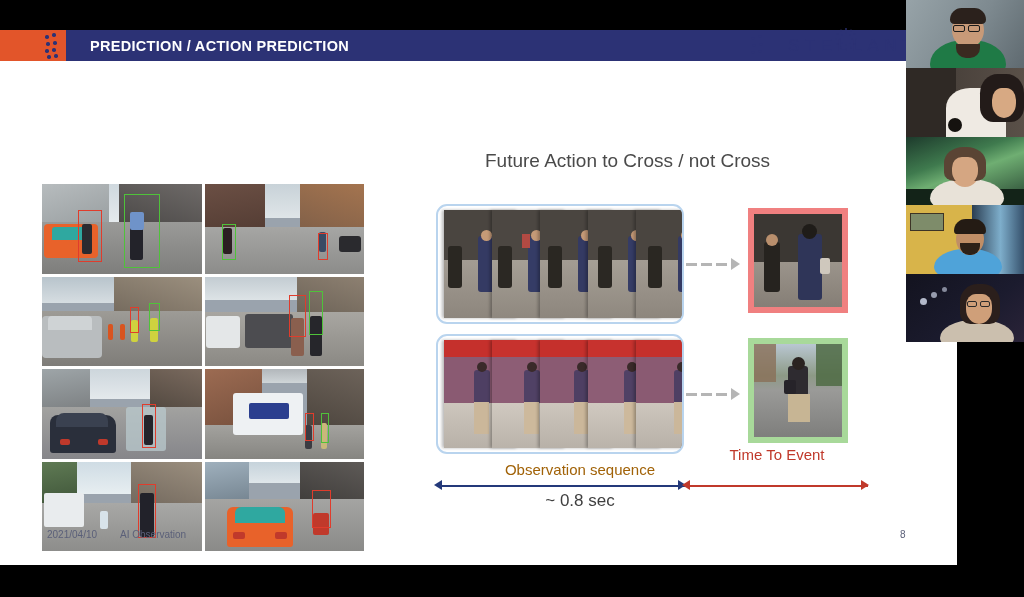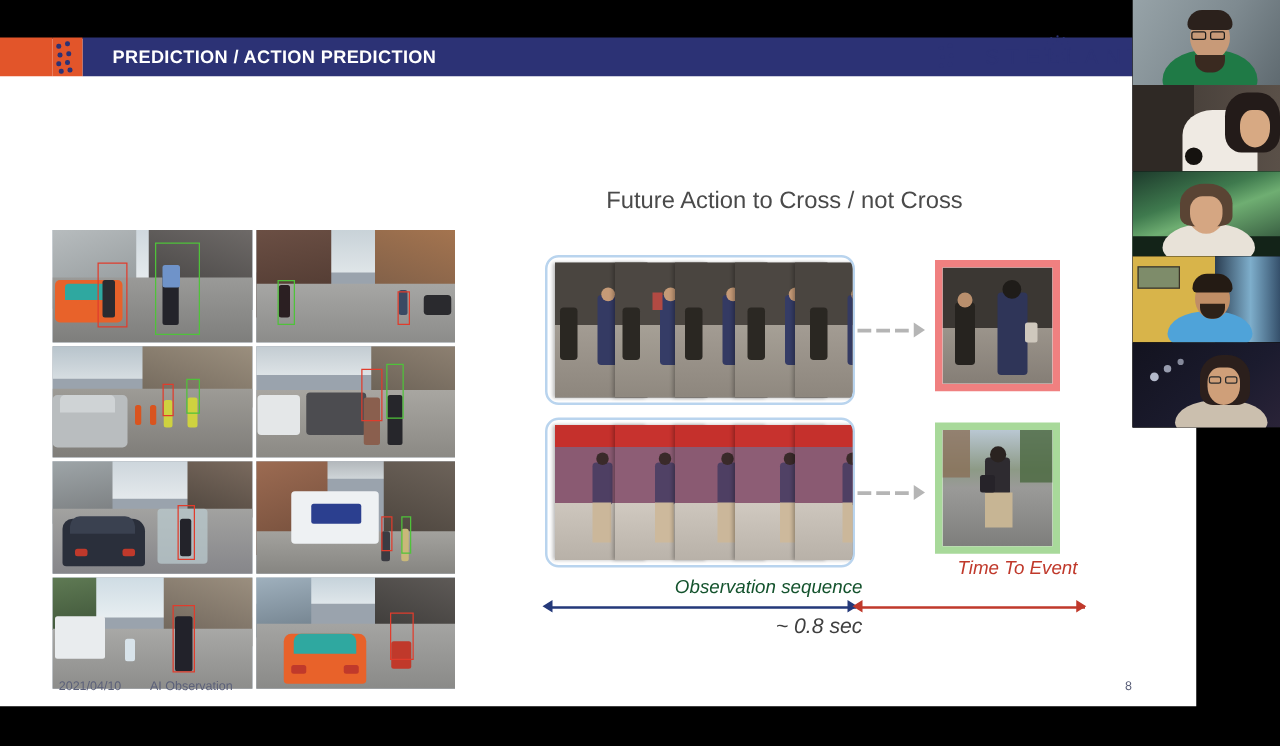--- a/index.html
+++ b/index.html
@@ -179,38 +179,37 @@
   }
   #outcome-top    { left: 318px; top: 12px;  border: 6px solid #f08080; }
   #outcome-bottom { left: 318px; top: 142px; border: 6px solid #a8d99a; }
 
   
   #timeline { position: absolute; left: 430px; top: 415px; width: 460px; height: 70px; }
   .tl-label {
     position: absolute;
     font-size: 15px;
     white-space: nowrap;
-    text-align: right;
-    font-style: italic;
-  }
-  #tl-obs-label  { left: 40px;  top: 15px; width: 220px; color: #14532d; }
+    text-align: center;
+  }
+  #tl-obs-label  { left: 40px;  top: 15px; width: 220px; color: #a16207; }
   #tl-obs-value  { left: 40px;  top: 45px; width: 220px; color: #3f3f3f; font-size: 17px; }
   #tl-tte-label1 { left: 262px; top: 0px;  width: 170px; color: #c0392b; }
   #tl-tte-label2 { left: 262px; top: 18px; width: 170px; color: #c0392b; }
   #tl-tte-value  { left: 262px; top: 45px; width: 170px; color: #c0392b; font-size: 15px; }
 
   .axis { position: absolute; height: 2px; top: 39px; }
   #axis-obs { left: 10px; width: 245px; background: #24397a; }
   #axis-tte { left: 258px; width: 180px; background: #c0392b; }
   .cap { position: absolute; top: 34px; width: 0; height: 0; border-top: 5px solid transparent; border-bottom: 5px solid transparent; }
   .cap.left  { border-right: 8px solid currentColor; }
   .cap.right { border-left: 8px solid currentColor; }
 
   
-  #footer { position: absolute; left: 0; bottom: 1px; width: 957px; height: 20px; }
+  #footer { position: absolute; left: 0; bottom: 16px; width: 957px; height: 20px; }
   .footer-text {
     position: absolute;
     font-size: 10px;
     color: #5b6079;
   }
   #footer-date { left: 47px; top: 0; }
   #footer-event { left: 120px; top: 0; }
   #footer-page { left: 900px; top: 0; }
 
   

